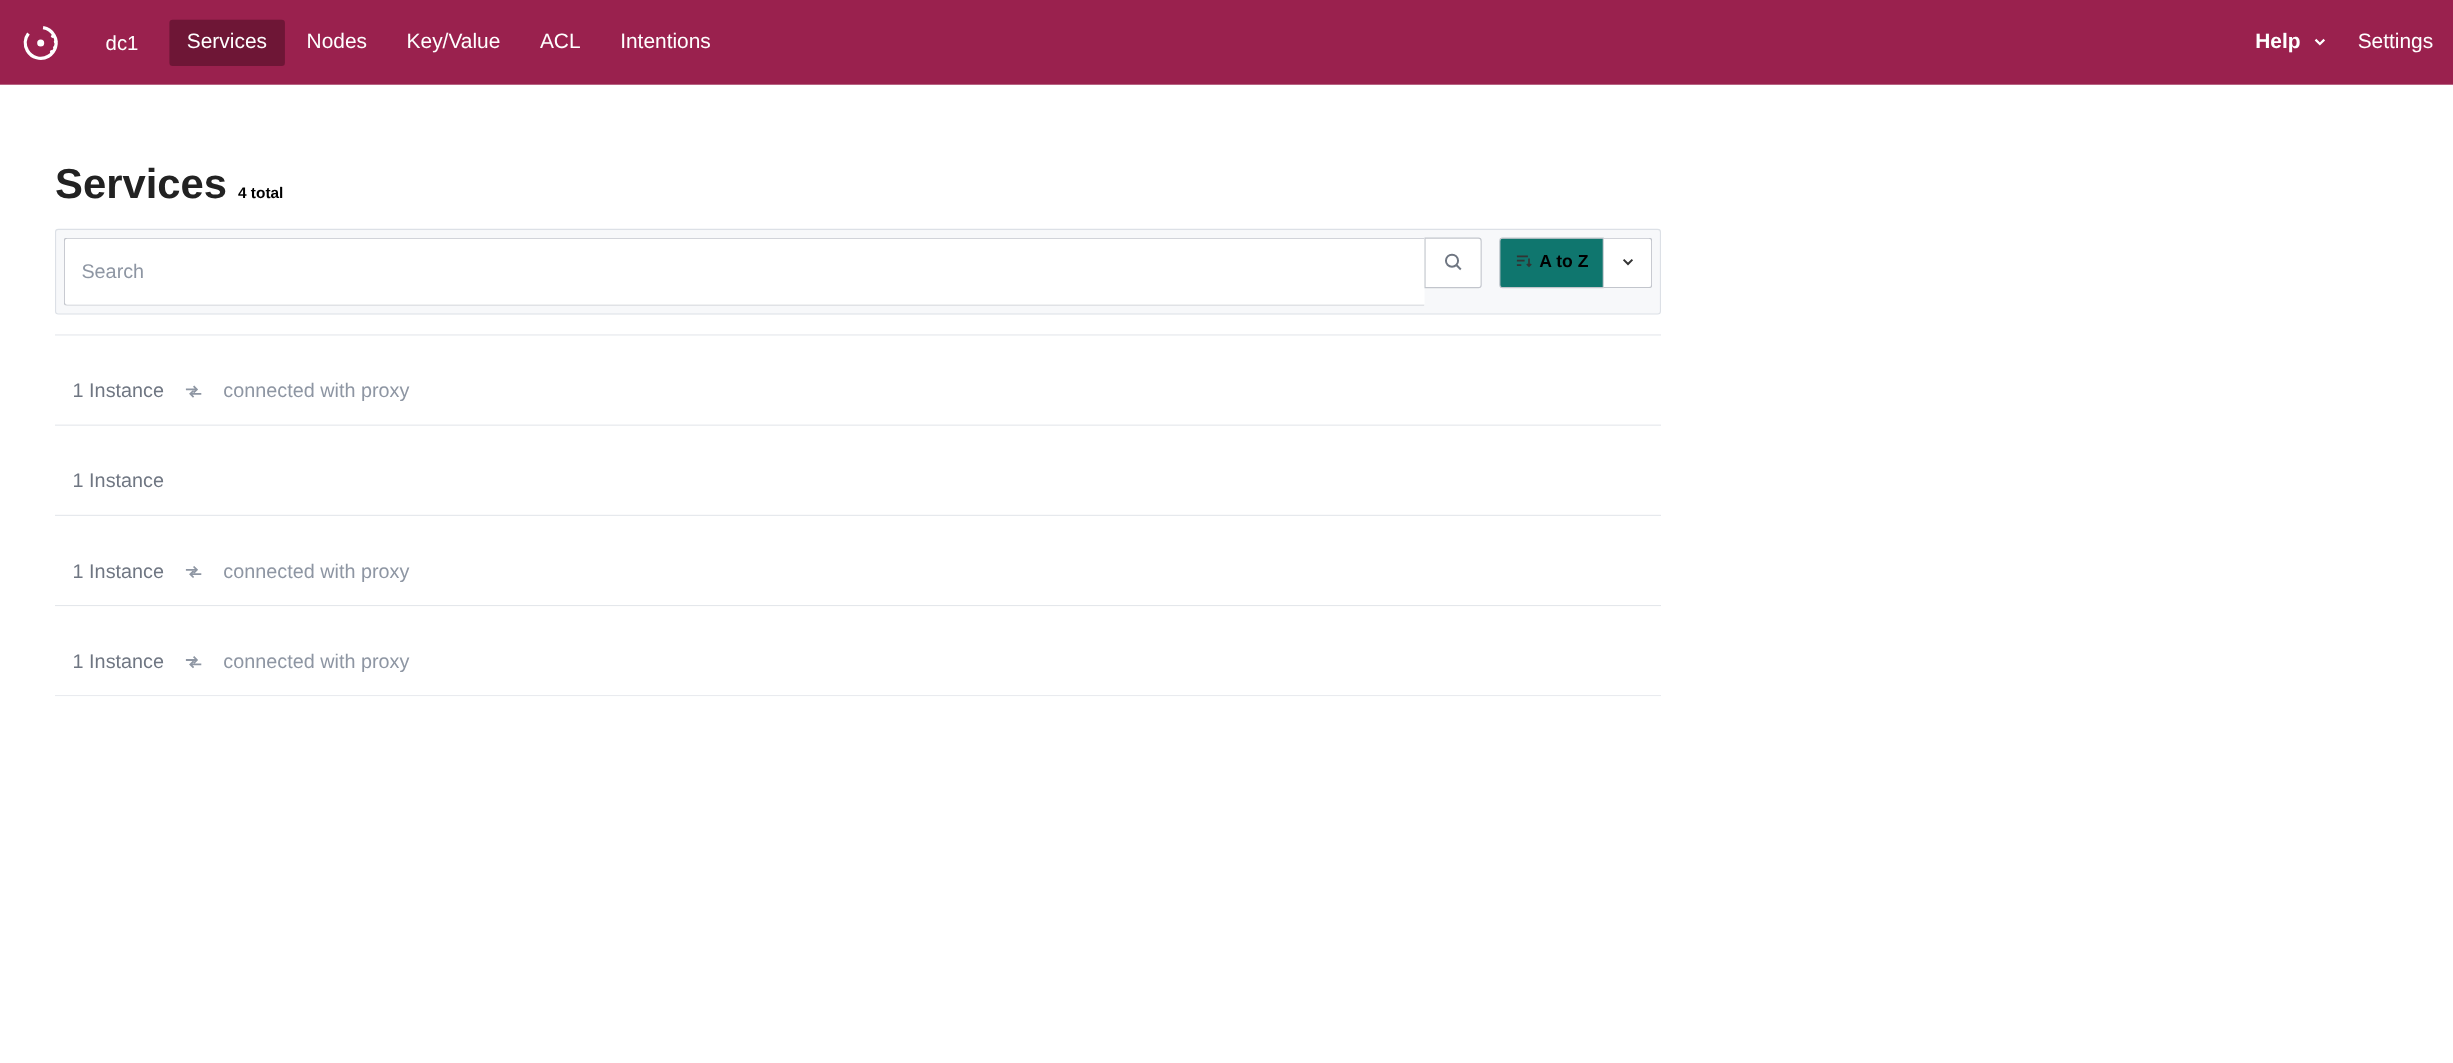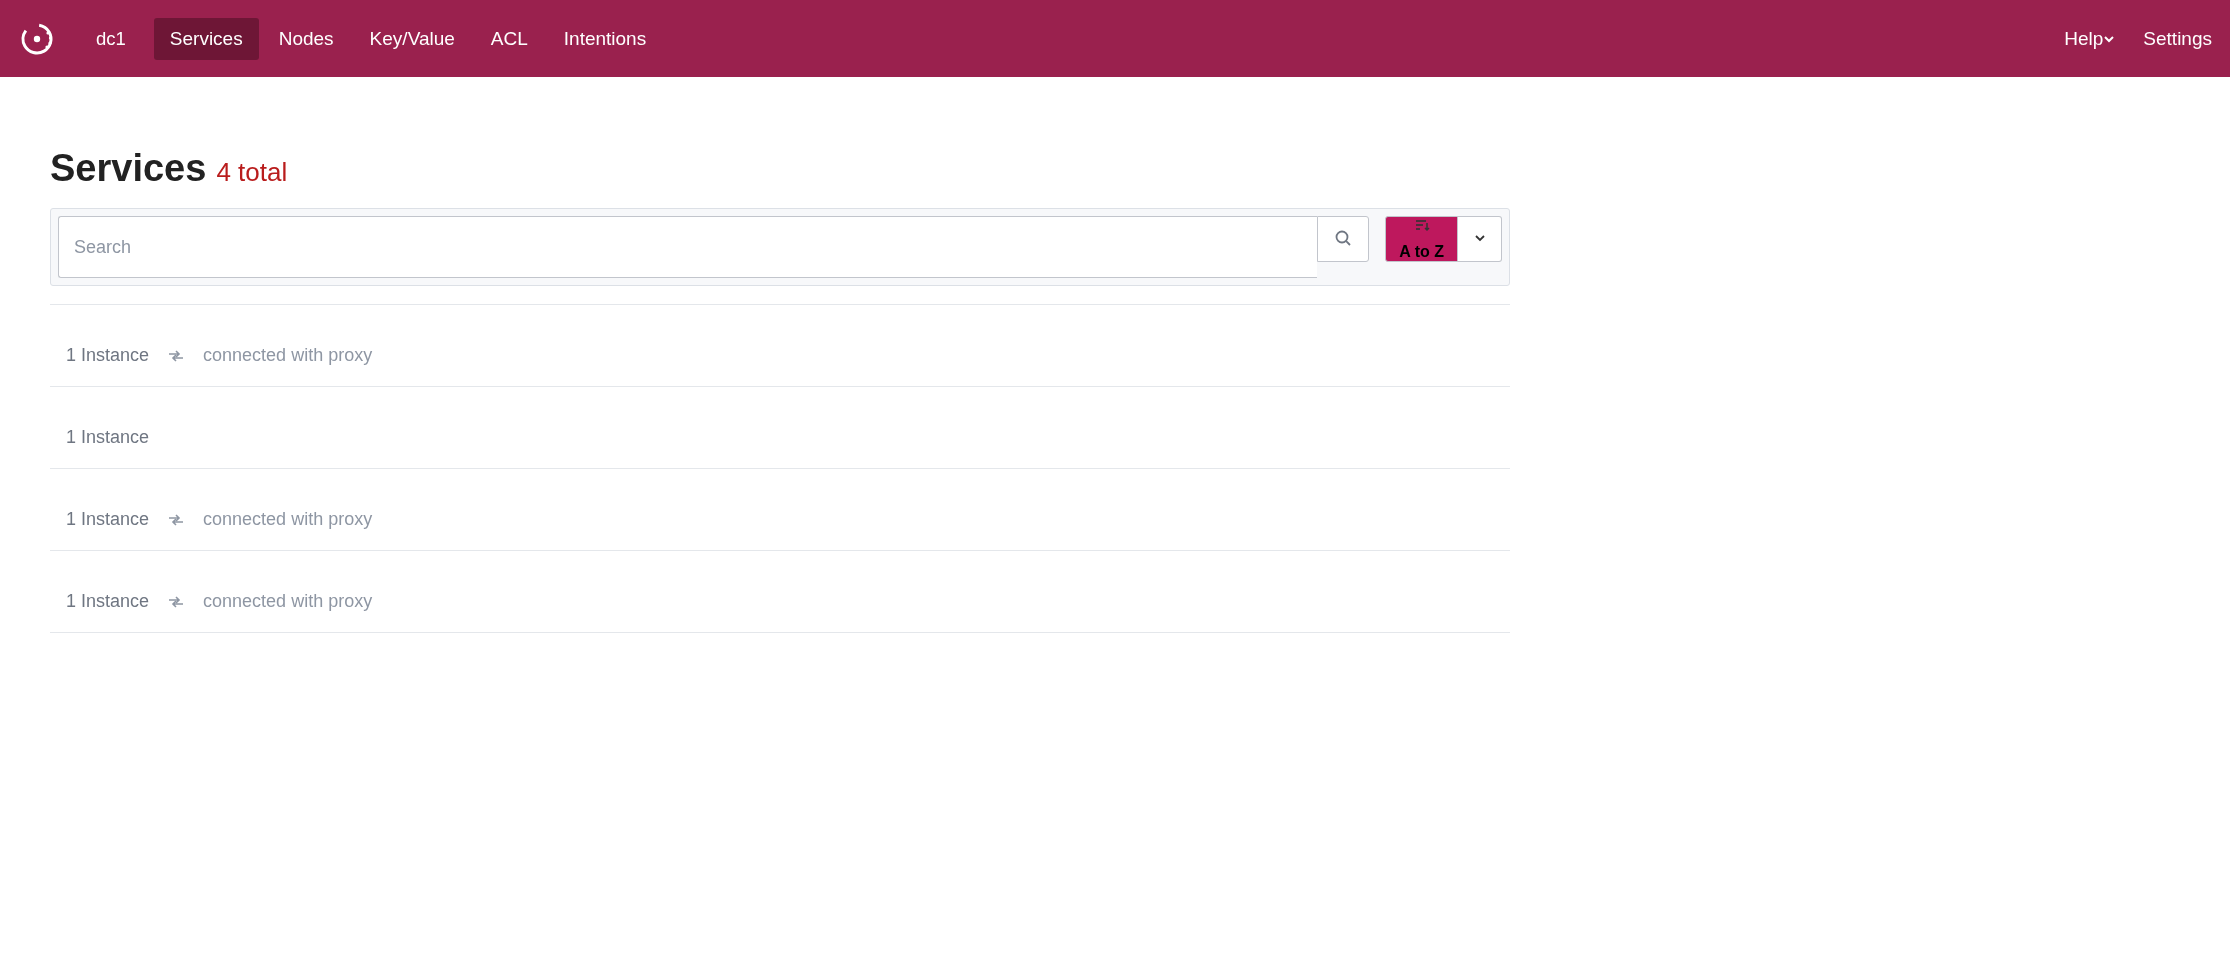--- a/index.html
+++ b/index.html
@@ -5,35 +5,35 @@
     * { box-sizing: border-box; margin: 0; padding: 0; }
     body { font-family: -apple-system, BlinkMacSystemFont, "Segoe UI", Helvetica, Arial, sans-serif; background: #fff; color: #222; }
 
     .nav { background: #9a214e; height: 77px; display: flex; align-items: center; padding: 0 18px; color: #fff; }
     .logo { width: 38px; height: 38px; margin-right: 30px; display: flex; align-items: center; justify-content: center; }
     .dc-label { font-size: 18.5px; font-weight: 500; color: #fff; margin-right: 18px; padding: 8px 10px; }
     .nav-items { display: flex; align-items: center; gap: 4px; }
     .nav-item { font-size: 19px; font-weight: 500; color: #fff; padding: 10px 16px; border-radius: 3px; cursor: pointer; }
     .nav-item.active { background: #6e1636; }
     .nav-right { margin-left: auto; display: flex; align-items: center; gap: 28px; }
-    .help { display: flex; align-items: center; gap: 0; font-size: 19px; font-weight: 400; cursor: pointer; }
+    .help { display: flex; align-items: center; gap: 12px; font-size: 19px; font-weight: 700; cursor: pointer; }
     .settings { font-size: 19px; font-weight: 500; cursor: pointer; }
 
     .container { padding: 0 50px; max-width: 1560px; }
     .heading-row { display: flex; align-items: baseline; gap: 10px; margin-top: 70px; margin-bottom: 18px; }
     h1 { font-size: 38px; font-weight: 700; color: #222; }
-    .total { font-size: 26px; color: #b91c1c; font-weight: 400; }
+    .total { font-size: 14px; color: #000000; font-weight: 700; }
 
     .search-row { background: #f7f8fa; border: 1px solid #dce0e6; border-radius: 3px; padding: 7px; display: flex; gap: 16px; margin-bottom: 18px; }
     .search-group { display: flex; flex: 1; }
     .search-input { flex: 1; height: 62px; border: 1px solid #c2c5cc; border-right: none; border-radius: 3px 0 0 3px; padding: 0 15px; font-size: 18px; background: #fff; outline: none; }
     .search-input::placeholder { color: #8e96a3; }
     .search-btn { width: 52px; height: 46px; border: 1px solid #c2c5cc; border-radius: 0 3px 3px 0; background: #fff; display: flex; align-items: center; justify-content: center; cursor: pointer; }
     .sort-group { display: flex; }
-    .sort-btn { height: 46px; border: 1px solid #c2c5cc; background: #be185d; display: flex; align-items: center; gap: 6px; padding: 0 13px; font-size: 16px; font-weight: 600; cursor: pointer; border-radius: 3px 0 0 3px; flex-direction: column; }
+    .sort-btn { height: 46px; border: 1px solid #c2c5cc; background: #0f766e; display: flex; align-items: center; gap: 6px; padding: 0 13px; font-size: 16px; font-weight: 600; cursor: pointer; border-radius: 3px 0 0 3px; }
     .sort-arrow { width: 44px; height: 46px; border: 1px solid #c2c5cc; border-left: none; background: #fff; display: flex; align-items: center; justify-content: center; cursor: pointer; border-radius: 0 3px 3px 0; }
 
     .list { border-top: 1px solid #e4e7eb; }
     .item { border-bottom: 1px solid #e4e7eb; padding: 20px 16px 20px 16px; cursor: pointer; }
     .item-top { display: flex; align-items: center; gap: 12px; }
     .check-icon { width: 22px; height: 22px; background: #3ea12e; border-radius: 50%; display: flex; align-items: center; justify-content: center; flex-shrink: 0; }
     .item-name { font-size: 22px; font-weight: 500; color: #222; }
     .item-meta { display: flex; align-items: center; gap: 18px; margin-top: 20px; font-size: 18px; color: #6f7682; }
     .proxy-icon { display: inline-flex; align-items: center; color: #8e96a3; }
     .proxy-text { color: #8e96a3; }

